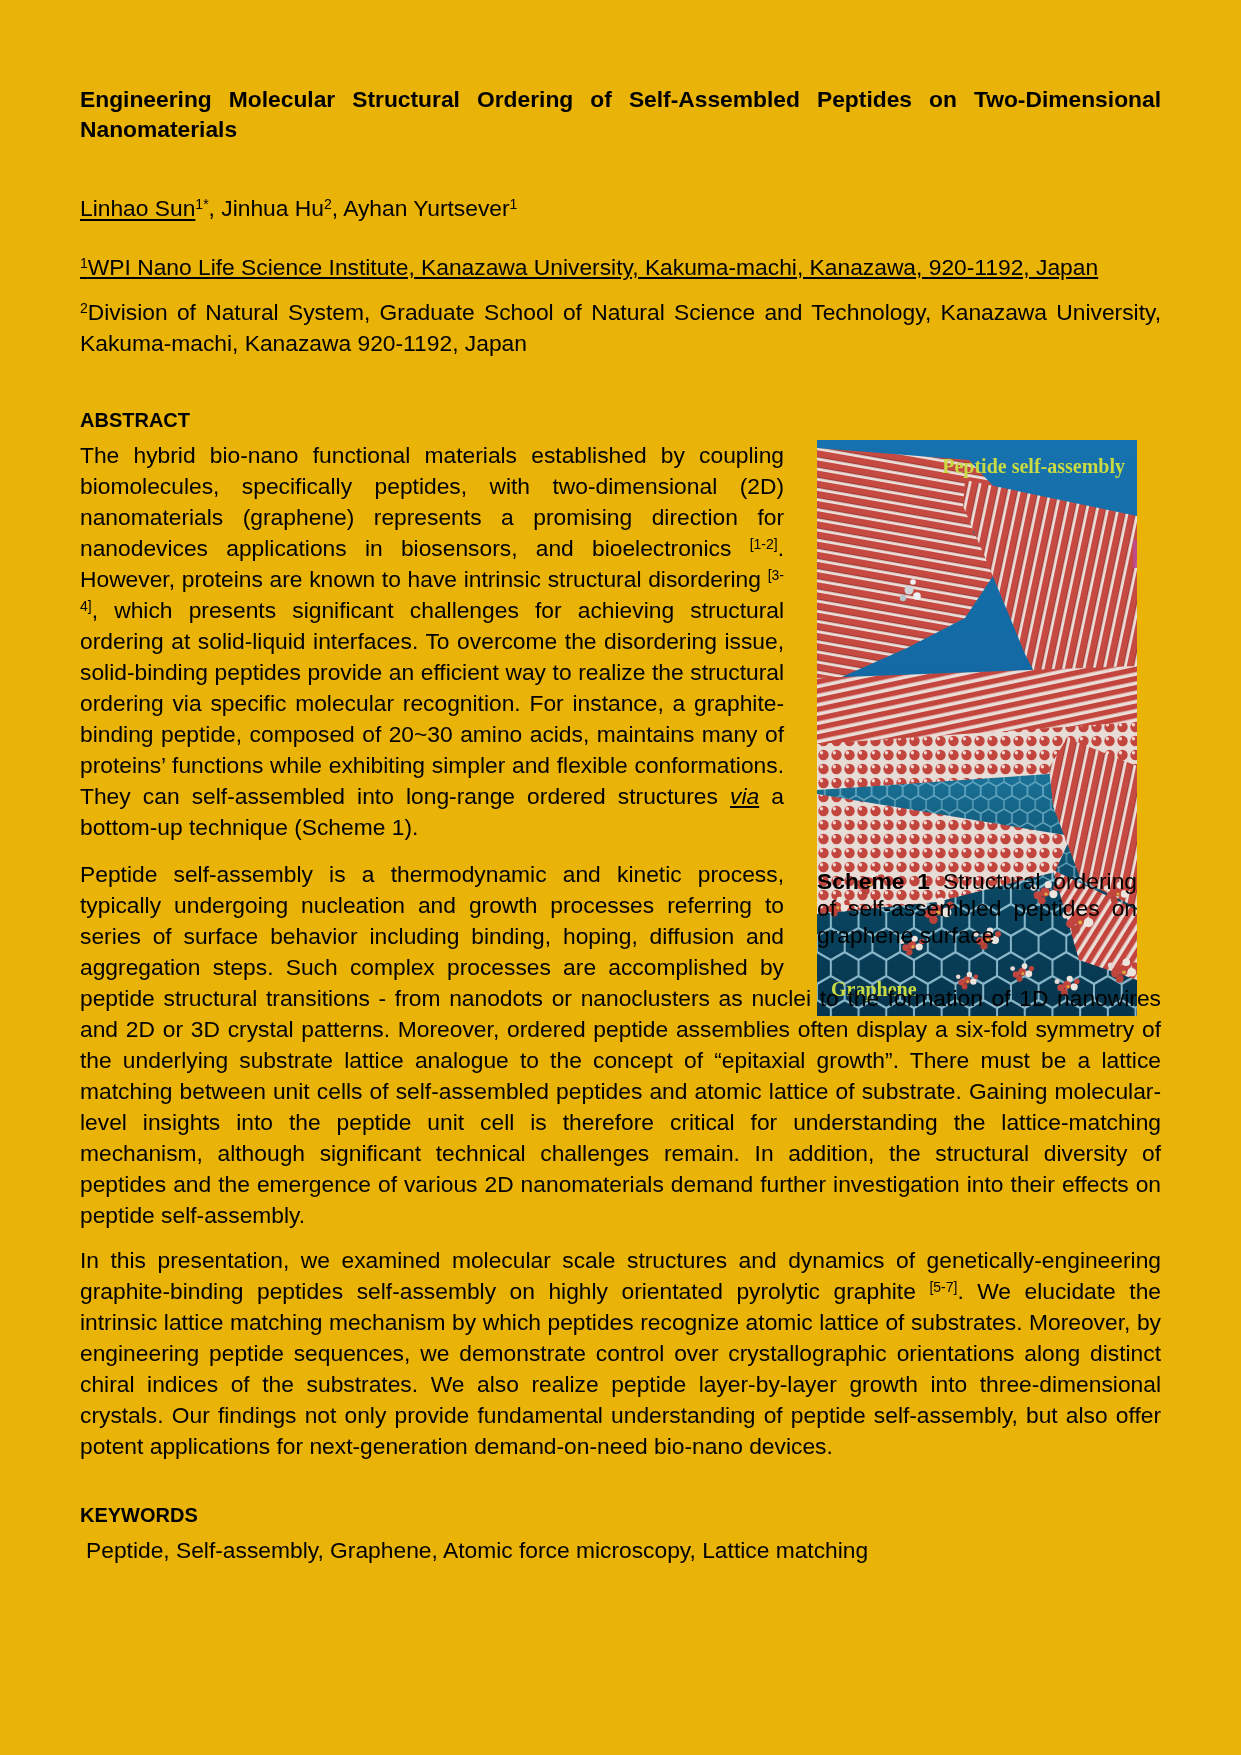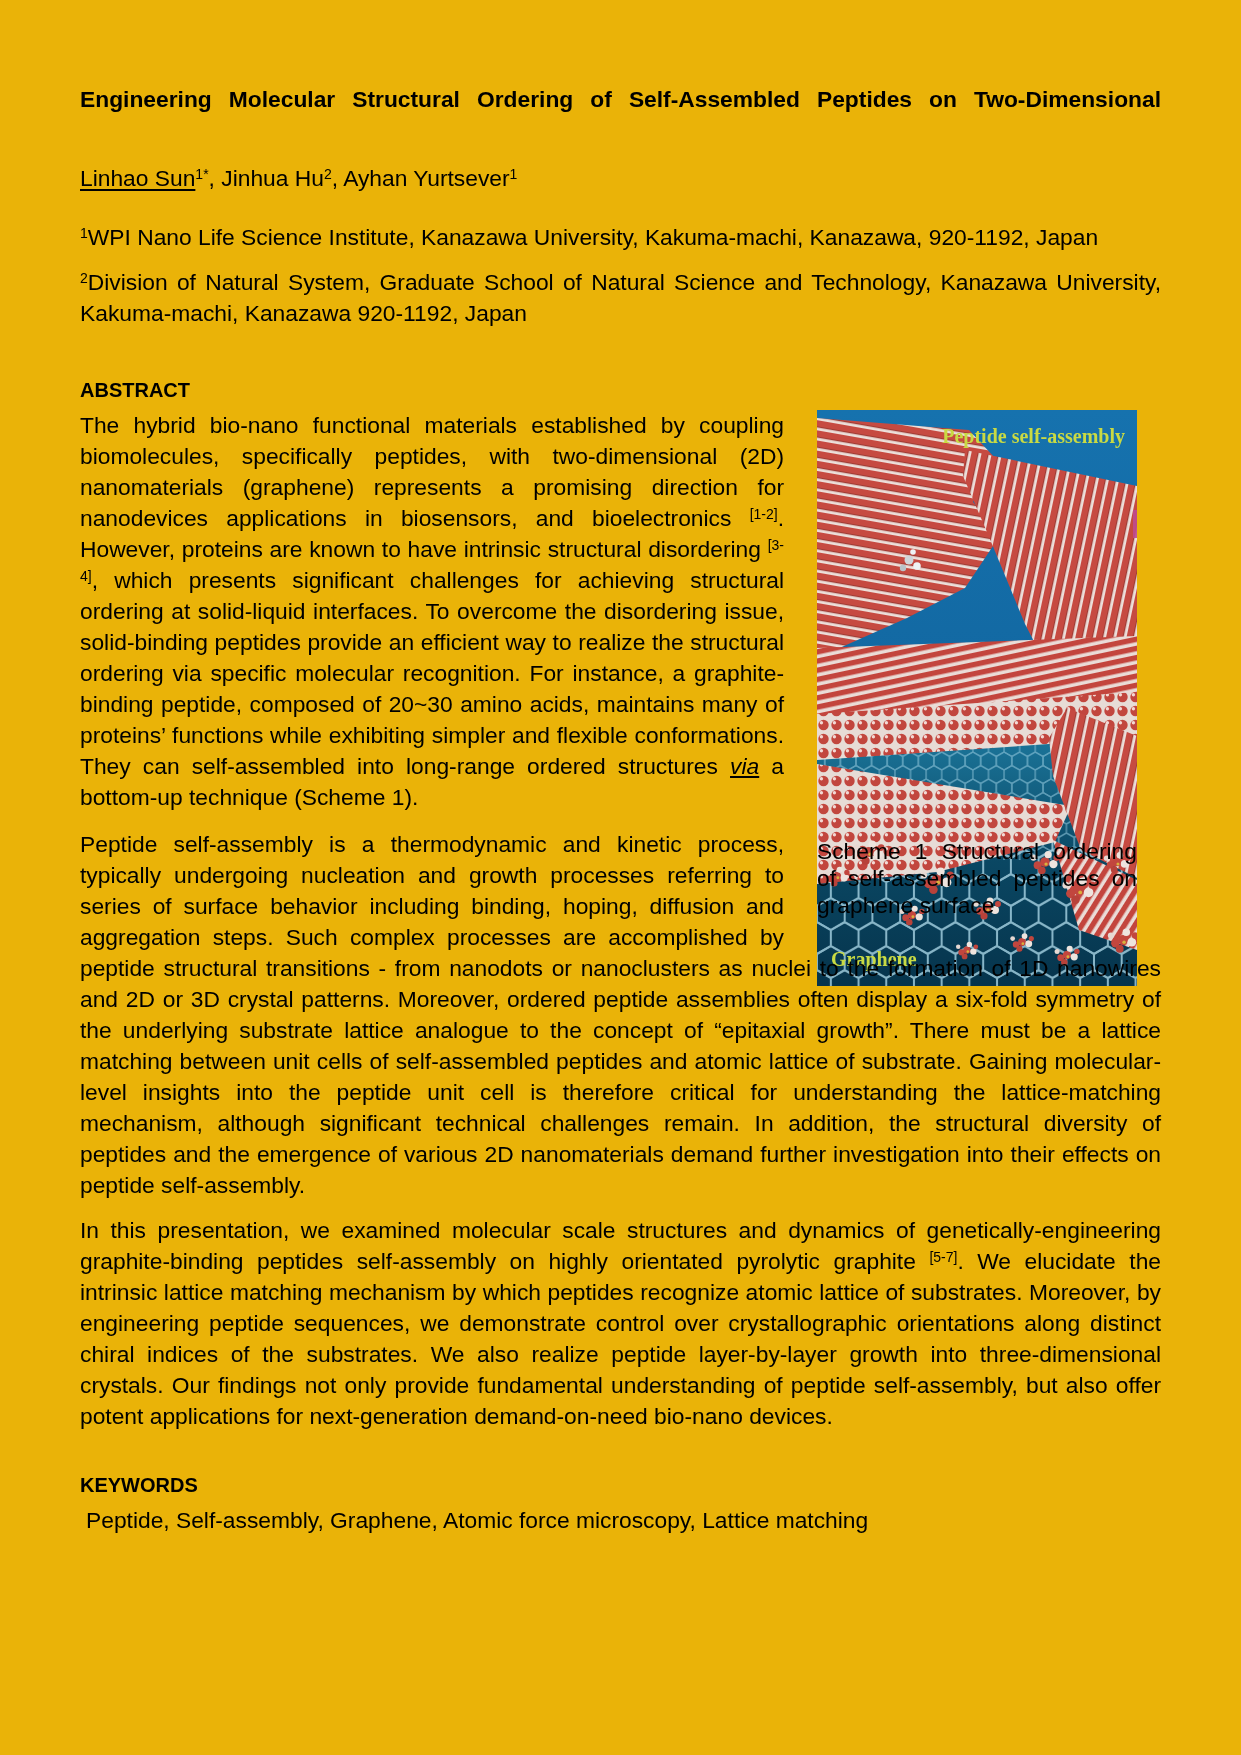--- a/index.html
+++ b/index.html
@@ -8,26 +8,26 @@
     box-sizing:border-box; padding:84px 80px 0 80px;
     font-family:"Liberation Sans", sans-serif; color:#000;
     overflow:hidden;
   }
   .title { font-size:22.8px; font-weight:bold; line-height:30px; margin:0; }
   .title-l1 { display:block; text-align:justify; text-align-last:justify; }
   .title-l2 { display:block; }
 
   .line { font-size:22.8px; line-height:31px; }
   .authors { margin:49px 0 0 0; }
-  .affil1  { margin:28px 0 10px 0; text-align:justify; }
+  .affil1  { margin:28px 0 10px 0; text-align:justify;text-decoration:underline; }
   .affil2  { margin:14px 0 0 0; text-align:justify; }
 
   .sup { font-size:14px; vertical-align:7px; line-height:0; }
   .it  { font-style:italic;text-decoration:underline; }
-  .bd  { font-weight:normal; }
+  .bd  { font-weight:bold; }
   .ul  { text-decoration:underline; text-underline-offset:3px;text-align:center; }
 
   .section-heading { margin:46px 0 0 0; font-size:20px; font-weight:bold; line-height:30px; }
 
   .abstract-body { margin-top:5px; font-size:22.8px; line-height:31px; text-align:justify; }
   .abstract-body::after { content:""; display:block; clear:both; }
   .para { margin:0; }
   .para-gap { margin-top:16px; }
 
   .scheme-float { float:right; width:320px; margin:0 24px 34px 33px; }
@@ -39,20 +39,21 @@
   .keywords-heading { margin-top:38px; }
   .keywords-line { margin:5px 0 0 6px; font-size:22.8px; line-height:31px; }
 </style>
 </head>
 <body>
 
 <div class="page">
 
   <h1 class="title">
     <span class="title-l1">Engineering Molecular Structural Ordering of Self-Assembled Peptides on Two-Dimensional</span>
+    <span class="title-l2">Nanomaterials</span>
   </h1>
 
   <p class="line authors"><span class="ul">Linhao Sun</span><span class="sup">1*</span><span>, Jinhua Hu</span><span class="sup">2</span><span>, Ayhan Yurtsever</span><span class="sup">1</span></p>
 
   <p class="line affil1"><span class="sup">1</span><span>WPI Nano Life Science Institute, Kanazawa University, Kakuma-machi, Kanazawa, 920-1192, Japan</span></p>
   <p class="line affil2"><span class="sup">2</span><span>Division of Natural System, Graduate School of Natural Science and Technology, Kanazawa University, Kakuma-machi, Kanazawa 920-1192, Japan</span></p>
 
   <h2 class="section-heading">ABSTRACT</h2>
 
   <div class="abstract-body">

